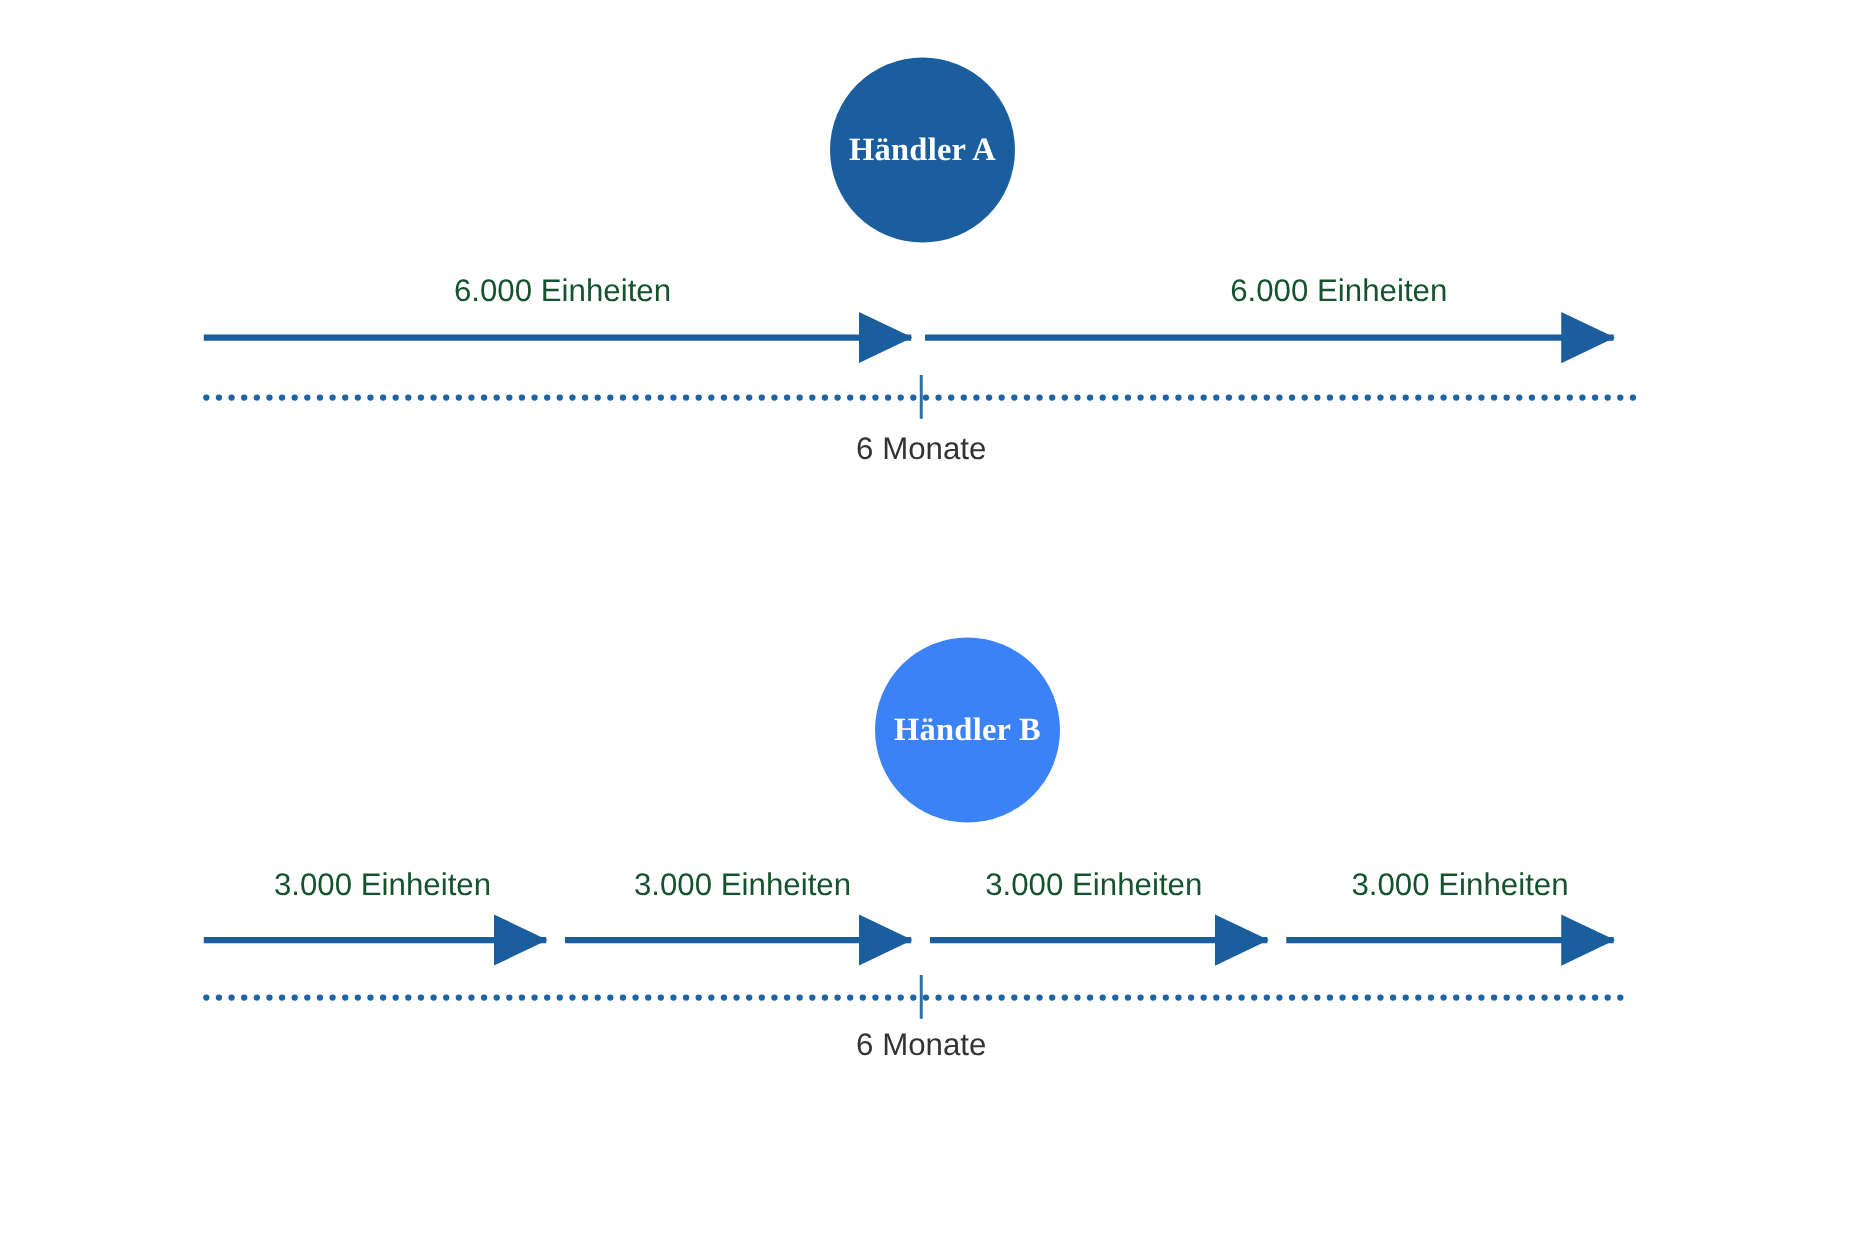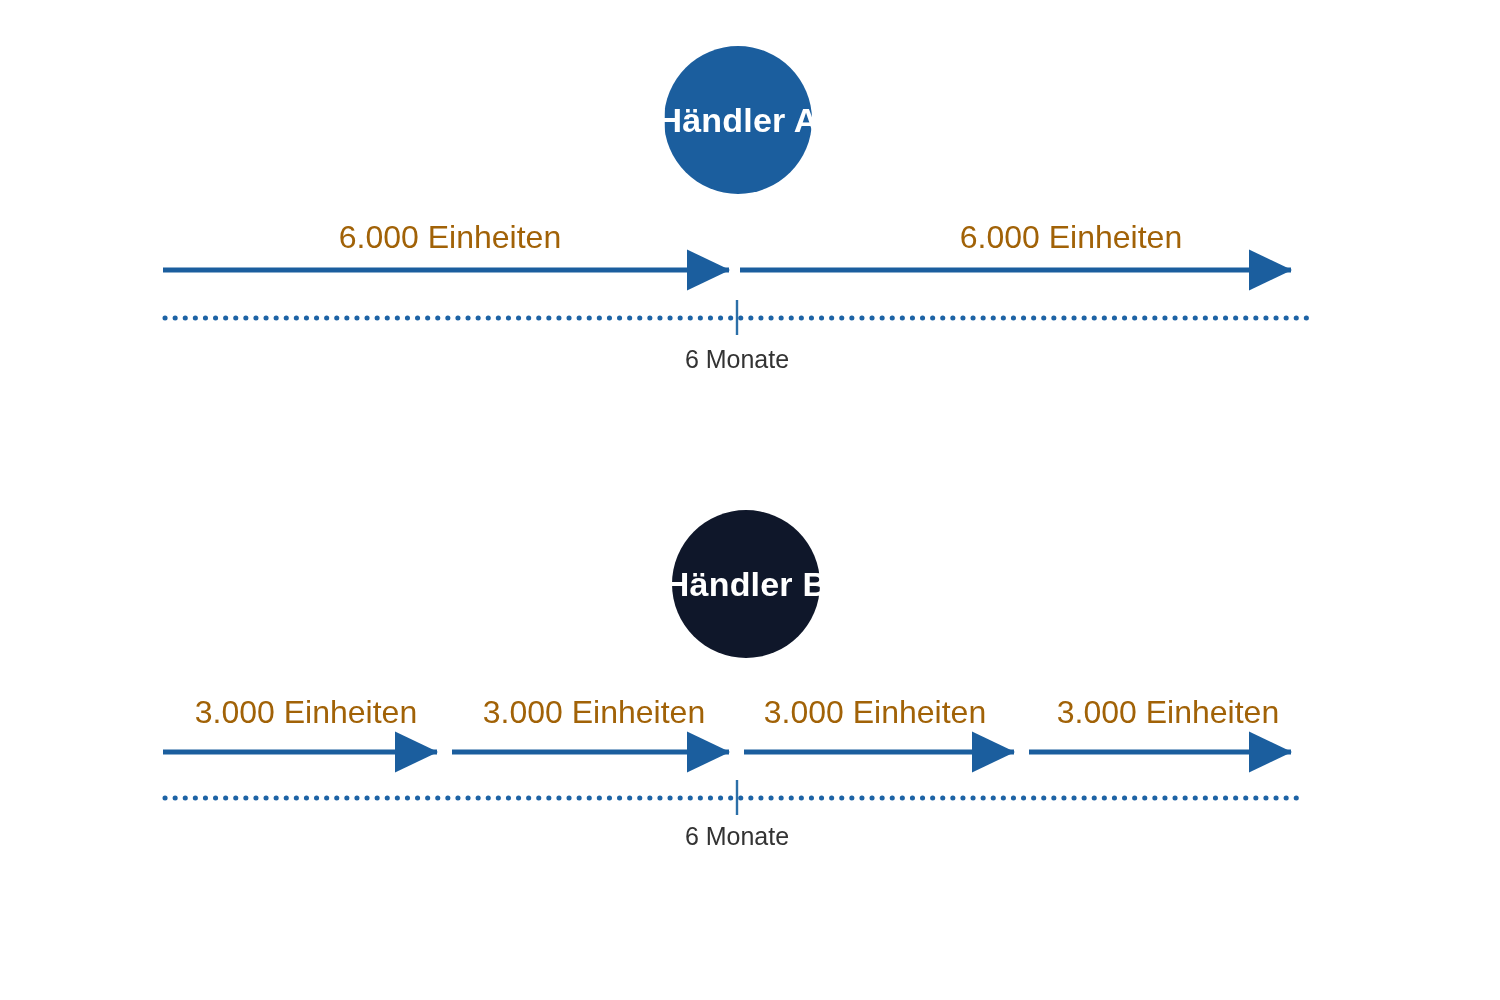--- a/index.html
+++ b/index.html
@@ -35,50 +35,50 @@
   
   .dealer-node {
     position: absolute;
     border-radius: 50%;
     display: flex;
     align-items: center;
     justify-content: center;
     box-sizing: border-box;
   }
   .dealer-label {
-    font-family: Liberation Sans, sans-serif;
+    font-family: Liberation Serif, serif;
     font-weight: bold;
-    font-size: 34px;
+    font-size: 26px;
     color: #ffffff;
     letter-spacing: 0.2px;
     white-space: nowrap;
     line-height: 1;
   }
 
   #dealer-a-node {
     left: 664px;
     top: 46px;
     width: 148px;
     height: 148px;
     background: #1B5E9E;
   }
   #dealer-b-node {
-    left: 672px;
+    left: 700px;
     top: 510px;
     width: 148px;
     height: 148px;
-    background: #0f172a;
+    background: #3b82f6;
   }
 
   
   .seg-label {
     position: absolute;
     font-family: "Liberation Sans", sans-serif;
-    font-size: 32px;
-    color: #a16207;
+    font-size: 25px;
+    color: #14532d;
     white-space: nowrap;
     text-align: center;
     line-height: 1;
     transform: translateX(-50%);
   }
 
   
   .duration-label {
     position: absolute;
     font-family: Liberation Sans, sans-serif;

